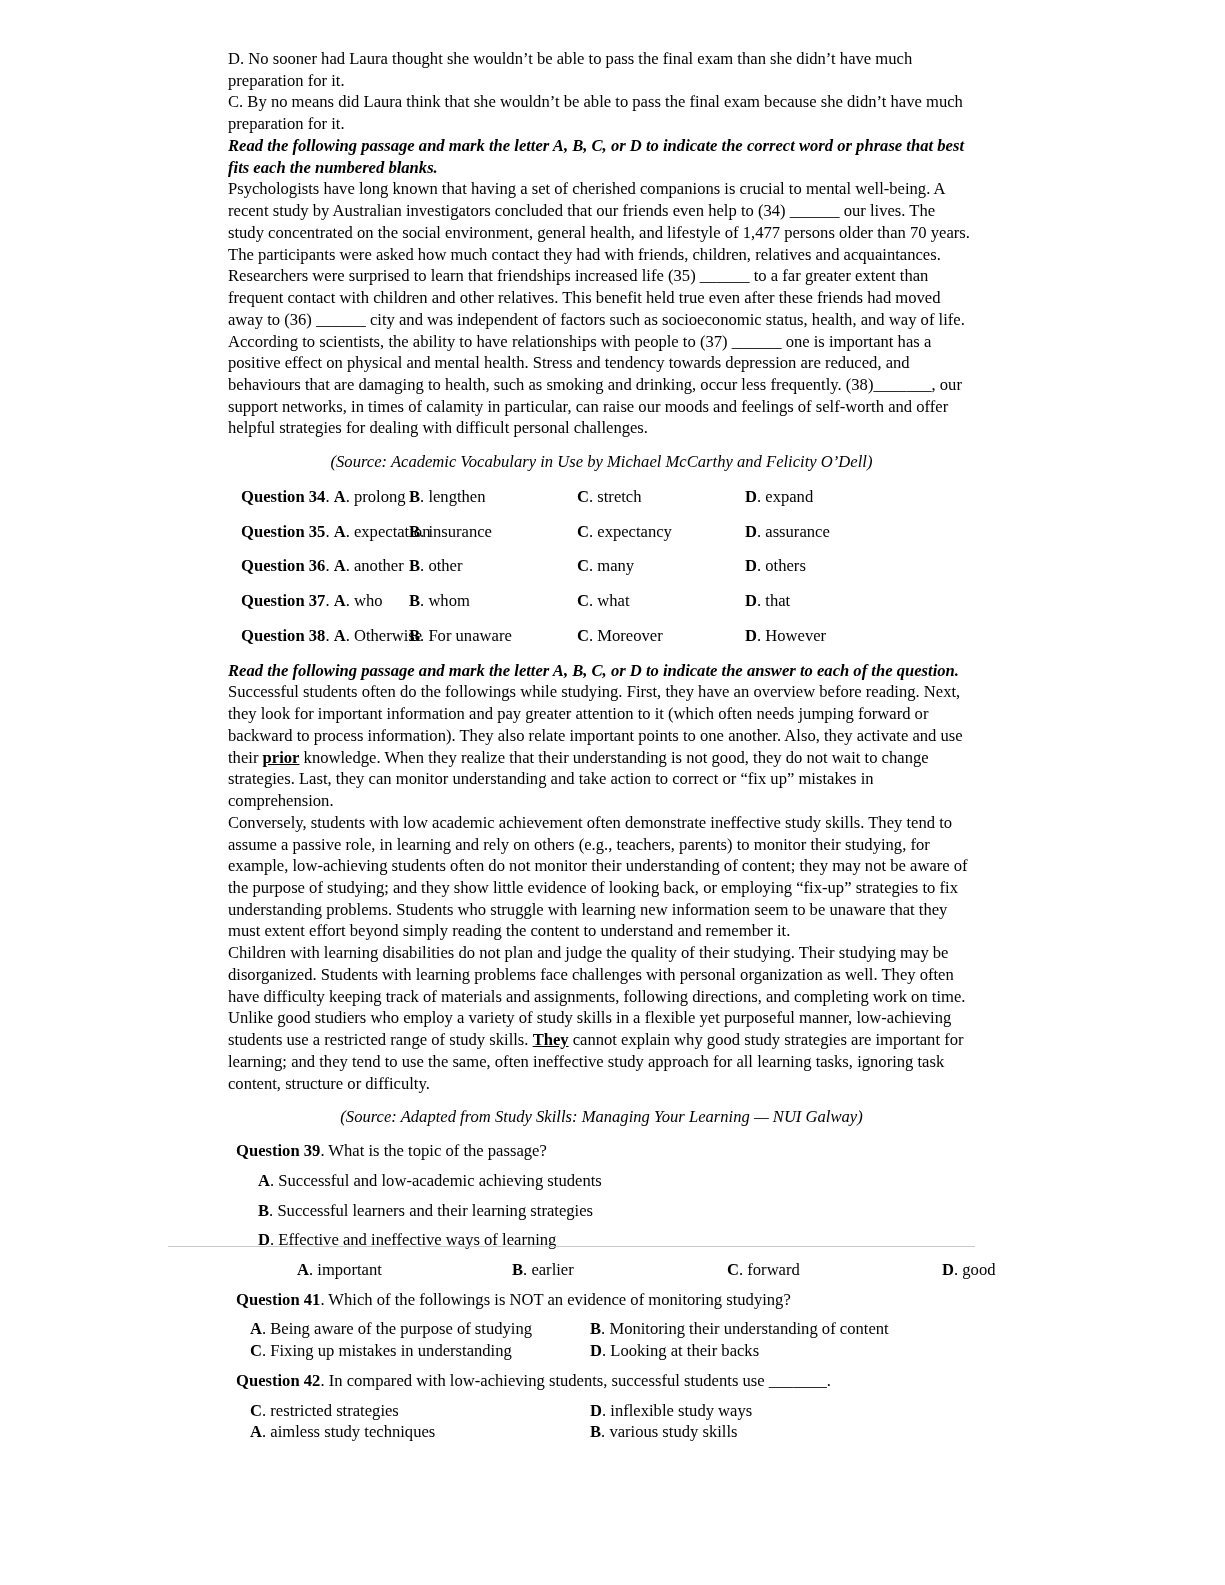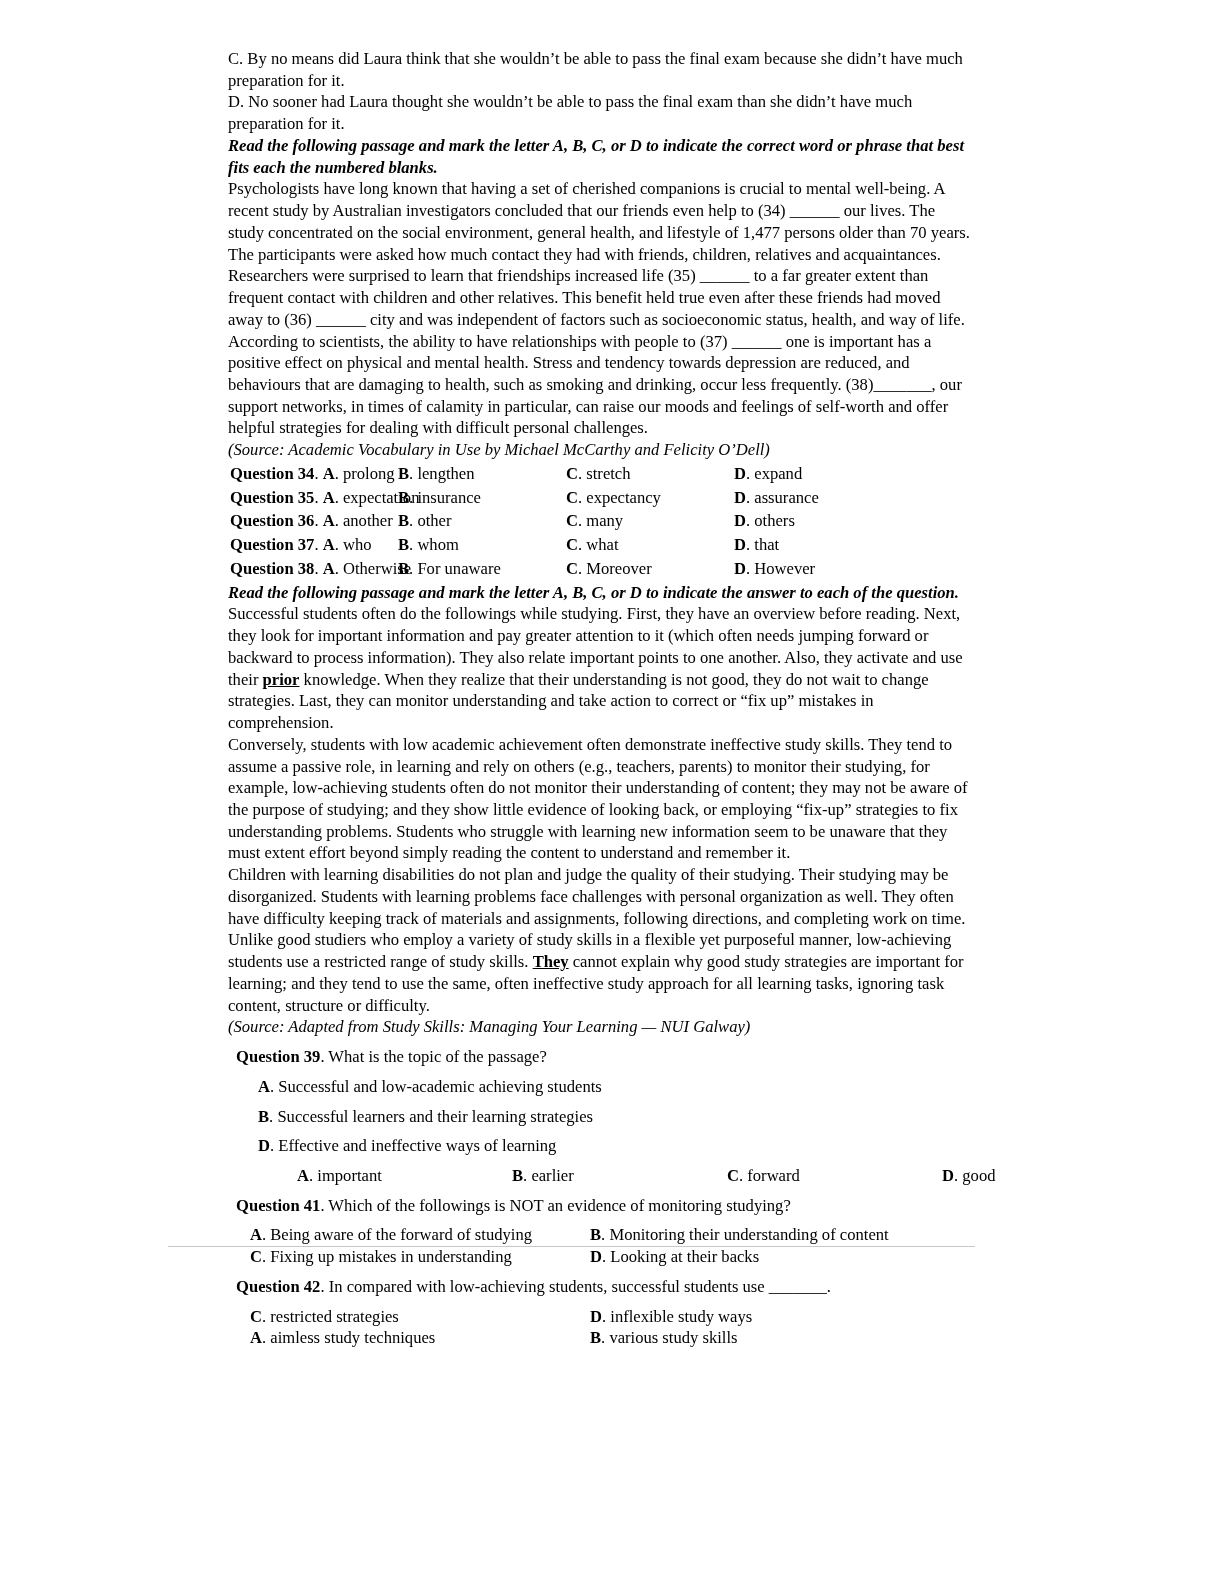--- a/index.html
+++ b/index.html
@@ -30,26 +30,27 @@
   }
   .para {
     margin: 0;
     text-align: left;
   }
   .bolditalic {
     font-weight: bold;
     font-style: italic;
   }
   .center-italic {
+    text-align: center;
     font-style: italic;
-    margin: 0;
+    margin: 12px;
   }
   .qrow {
     display: flex;
-    margin: 2px;
+    margin: 13px;
     white-space: nowrap;
   }
   .qlabel {
     width: 168px;
     flex: 0 0 168px;
   }
   .opt {
     width: 168px;
     flex: 0 0 168px;
   }
@@ -97,22 +98,22 @@
     top: 1246px;
     border-top: 1px solid #c8c8c8;
   }
 </style>
 </head>
 <body>
 
 <div class="page">
   <div class="doc">
 
+    <p class="para">D. No sooner had Laura thought she wouldn’t be able to pass the final exam than she didn’t have much preparation for it.</p>
     <p class="para">C. By no means did Laura think that she wouldn’t be able to pass the final exam because she didn’t have much preparation for it.</p>
-    <p class="para">D. No sooner had Laura thought she wouldn’t be able to pass the final exam than she didn’t have much preparation for it.</p>
 
     <p class="para bolditalic">Read the following passage and mark the letter A, B, C, or D to indicate the correct word or phrase that best fits each the numbered blanks.</p>
 
     <p class="para">Psychologists have long known that having a set of cherished companions is crucial to mental well-being. A recent study by Australian investigators concluded that our friends even help to (34) ______ our lives. The study concentrated on the social environment, general health, and lifestyle of 1,477 persons older than 70 years. The participants were asked how much contact they had with friends, children, relatives and acquaintances. Researchers were surprised to learn that friendships increased life (35) ______ to a far greater extent than frequent contact with children and other relatives. This benefit held true even after these friends had moved away to (36) ______ city and was independent of factors such as socioeconomic status, health, and way of life. According to scientists, the ability to have relationships with people to (37) ______ one is important has a positive effect on physical and mental health. Stress and tendency towards depression are reduced, and behaviours that are damaging to health, such as smoking and drinking, occur less frequently. (38)_______, our support networks, in times of calamity in particular, can raise our moods and feelings of self-worth and offer helpful strategies for dealing with difficult personal challenges.</p>
 
     <p class="center-italic">(Source: Academic Vocabulary in Use by Michael McCarthy and Felicity O’Dell)</p>
 
     <div class="qrow">
       <span class="qlabel"><b>Question 34</b>. <b>A</b>. <span>prolong</span></span>
       <span class="opt"><b>B</b>. <span>lengthen</span></span>
@@ -165,21 +166,21 @@
 
     <div class="four-col">
       <div><b>A</b>. <span>important</span></div>
       <div><b>B</b>. <span>earlier</span></div>
       <div><b>C</b>. <span>forward</span></div>
       <div><b>D</b>. <span>good</span></div>
     </div>
 
     <p class="qline"><b>Question 41</b><span>. Which of the followings is NOT an evidence of monitoring studying?</span></p>
     <div class="two-col">
-      <div class="c1"><b>A</b>. <span>Being aware of the forward of studying</span></div>
+      <div class="c1"><b>A</b>. <span>Being aware of the purpose of studying</span></div>
       <div class="c2"><b>B</b>. <span>Monitoring their understanding of content</span></div>
     </div>
     <div class="two-col">
       <div class="c1"><b>C</b>. <span>Fixing up mistakes in understanding</span></div>
       <div class="c2"><b>D</b>. <span>Looking at their backs</span></div>
     </div>
 
     <p class="qline"><b>Question 42</b><span>. In compared with low-achieving students, successful students use _______.</span></p>
     <div class="two-col">
       <div class="c1"><b>C</b>. <span>restricted strategies</span></div>

